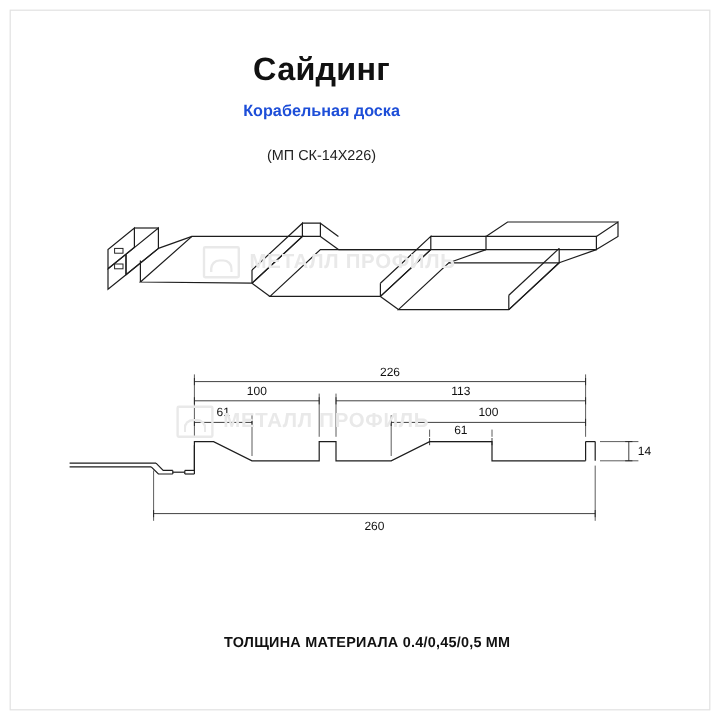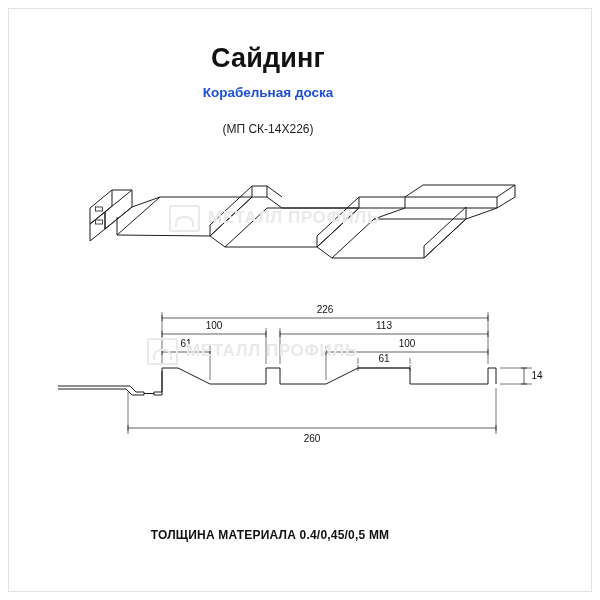--- a/index.html
+++ b/index.html
@@ -133,20 +133,21 @@
   .footer {
     position: absolute;
     left: 0;
     top: 528px;
     width: 540px;
     text-align: center;
     font-size: 12px;
     font-weight: bold;
     color: #111;
     letter-spacing: 0.2px;
+    padding-left: 36px;
   }
 </style>
 </head>
 <body>
 
 <div class="page">
 
   <div class="frame"></div>
 
   <div class="header">

